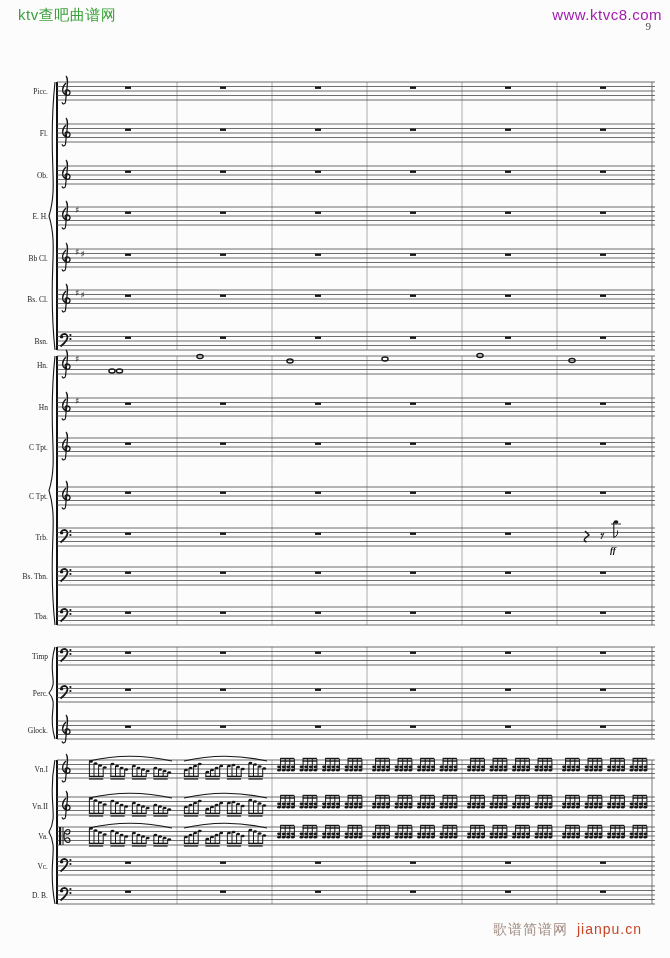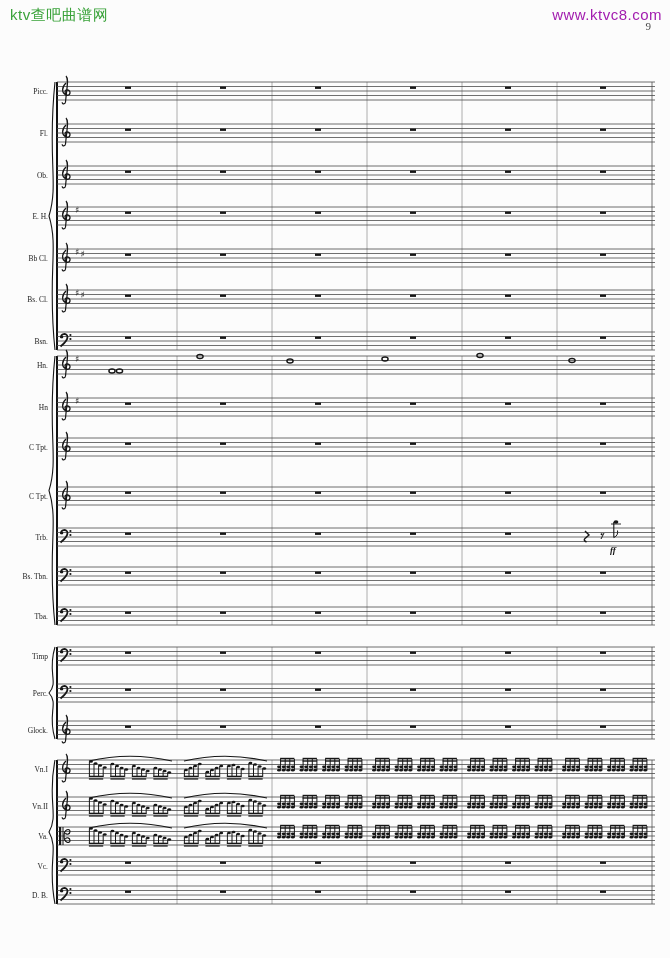--- a/index.html
+++ b/index.html
@@ -1,19 +1,19 @@
 <!DOCTYPE html>
 <html><head>
 <meta charset="utf-8">
 <style>
   html,body{margin:0;padding:0;background:#e8e8e8;}
   .page{position:relative;width:670px;height:958px;background:#fcfcfc;overflow:hidden;
         font-family:"Liberation Sans",sans-serif;}
   .hdr{position:absolute;top:6px;font-size:15px;text-decoration:none;letter-spacing:0.5px;cursor:pointer;}
-  .hdr.left{left:10px;}
+  .hdr.left{left:18px;}
   .hdr.right{right:8px;}
   .pageno{position:absolute;top:20px;right:19px;font-family:"Liberation Serif",serif;
           font-size:11px;color:#4a4a4a;}
   #score-svg{position:absolute;left:0;top:0;width:670px;height:958px;}
   .footer{position:absolute;top:921px;right:28px;font-size:14px;letter-spacing:1px;}
   .footer .cn{font-family:"DejaVu Sans",sans-serif;}
   .footer .en{font-family:"Liberation Sans",sans-serif;margin-left:4px;cursor:pointer;}
 </style>
 </head>
 <body>
@@ -1344,13 +1344,17 @@
           <rect x="125" y="890.6" width="6" height="2.3" fill="#161616"></rect>
           <rect x="220" y="890.6" width="6" height="2.3" fill="#161616"></rect>
           <rect x="315" y="890.6" width="6" height="2.3" fill="#161616"></rect>
           <rect x="410" y="890.6" width="6" height="2.3" fill="#161616"></rect>
           <rect x="505" y="890.6" width="6" height="2.3" fill="#161616"></rect>
           <rect x="600" y="890.6" width="6" height="2.3" fill="#161616"></rect>
         </g>
       </g>
     </svg>
 
+  <div class="footer">
+    <span class="cn" style="color: rgb(161, 139, 128);">歌谱简谱网</span>
+    <span class="en" style="color: rgb(200, 68, 36);">jianpu.cn</span>
+  </div>
 </div>
 
 </body></html>

